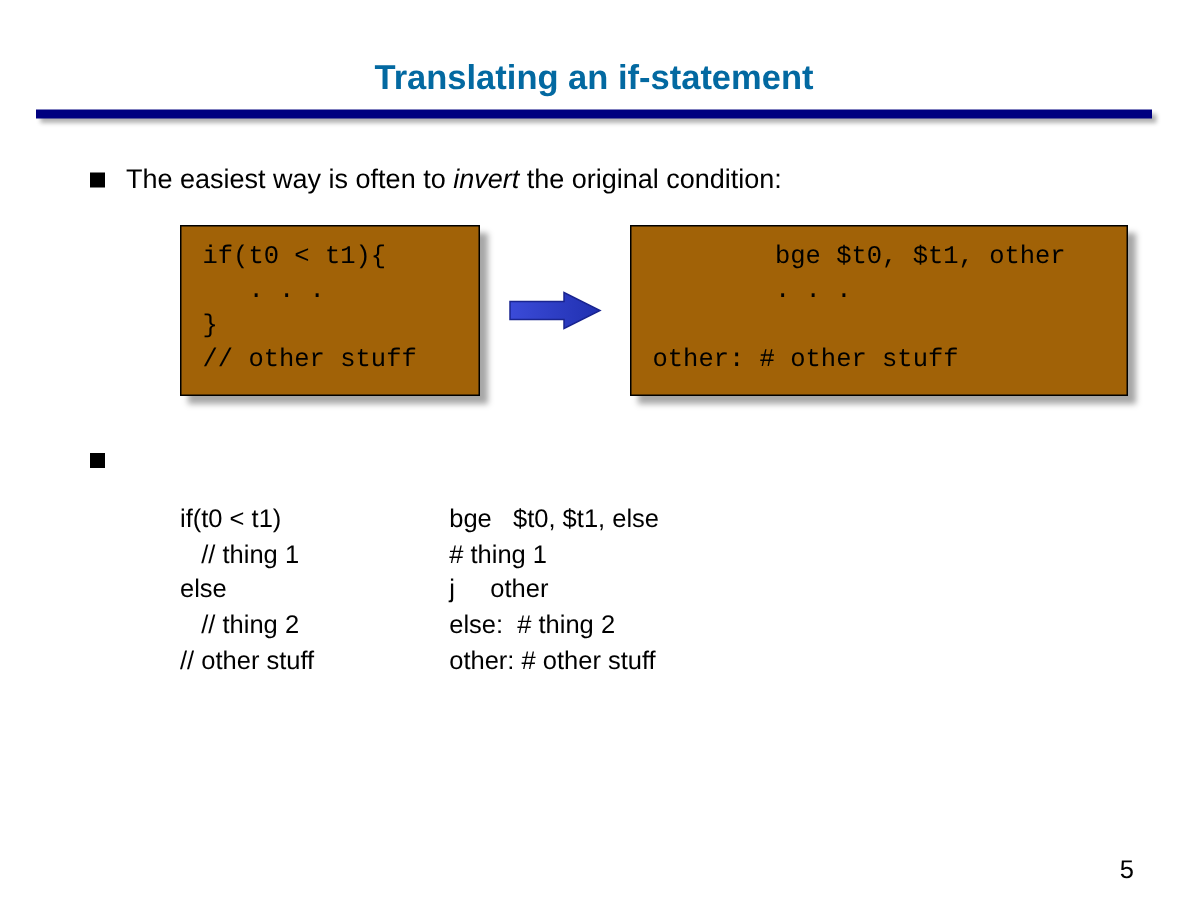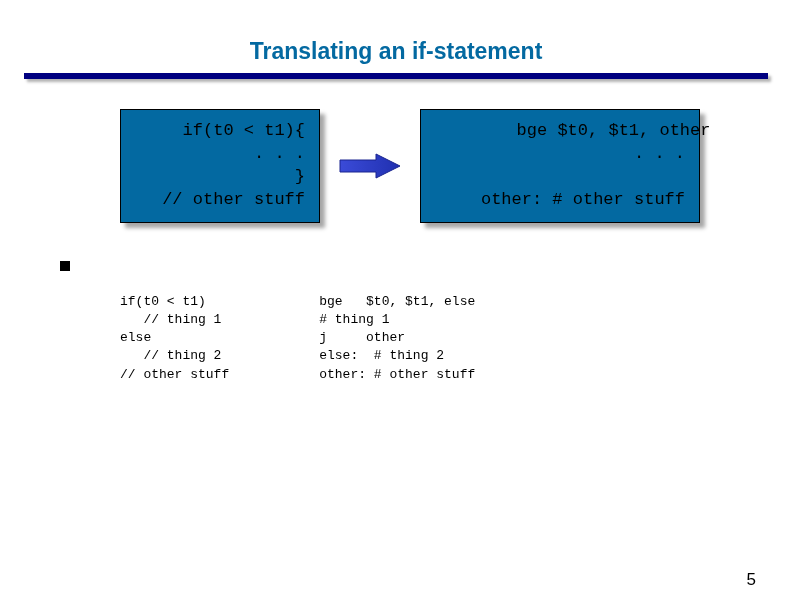--- a/index.html
+++ b/index.html
@@ -47,70 +47,75 @@
     color: #000;
   }
   .italic { font-style: italic; }
   .row1 {
     display: flex;
     align-items: center;
     margin-left: 80px;
     margin-bottom: 32px;
   }
   .code-box {
-    background: #0369a1;
+    background: #a16207;
     border: 1px solid #000;
     box-shadow: 5px 5px 4px rgba(0,0,0,0.35);
     font-family: "Courier New", monospace;
     font-size: 17px;
     line-height: 1.35;
     padding: 10px 14px;
     white-space: pre;
-    text-align: right;
   }
   .box1a { width: 200px; }
-  .box1b { width: 280px; }
+  .box1b { width: 332px; }
   .arrow-wrap {
     width: 100px;
     display: flex;
     justify-content: center;
     align-items: center;
   }
   .arrow {
     width: 64px;
     height: 28px;
   }
   .row2 {
     display: flex;
     margin-left: 80px;
     margin-top: 22px;
     gap: 90px;
   }
   .plain-code {
-    font-family: Liberation Mono, monospace;
-    font-size: 13px;
+    font-family: Liberation Sans, sans-serif;
+    font-size: 17px;
     line-height: 1.4;
     white-space: pre;
   }
   .page-num {
     position: absolute;
     bottom: 22px;
     right: 36px;
     font-size: 17px;
     color: #000;
   }
 </style>
 </head>
 <body>
 
 <div class="title">Translating an if-statement</div>
 <div class="title-bar"></div>
 
 <div class="content">
 
+  <div class="bullet-row">
+    <div class="bullet"></div>
+    <div class="bullet-text">
+      <span>The easiest way is often to </span><span class="italic">invert</span><span> the original condition:</span>
+    </div>
+  </div>
 
   <div class="row1">
     <div class="code-box box1a">if(t0 &lt; t1){
    . . .
 }
 // other stuff</div>
     <div class="arrow-wrap">
       <svg class="arrow" viewBox="0 0 64 28">
         <defs>
           <linearGradient id="g1" x1="0" y1="0" x2="1" y2="0">

